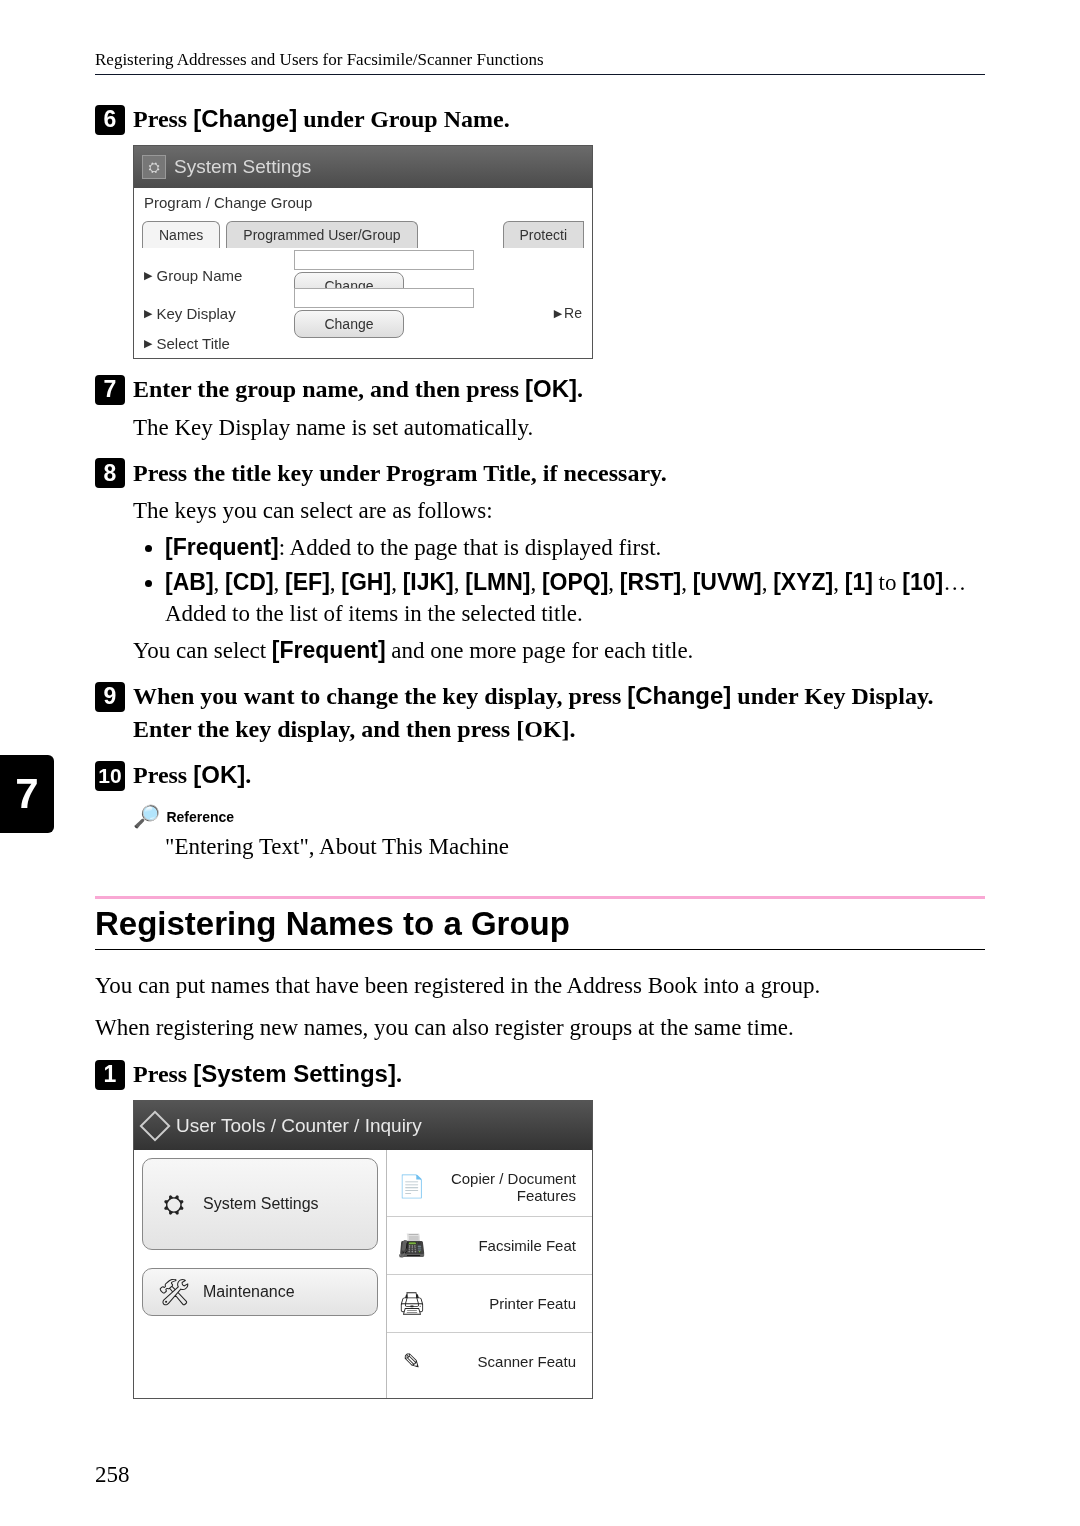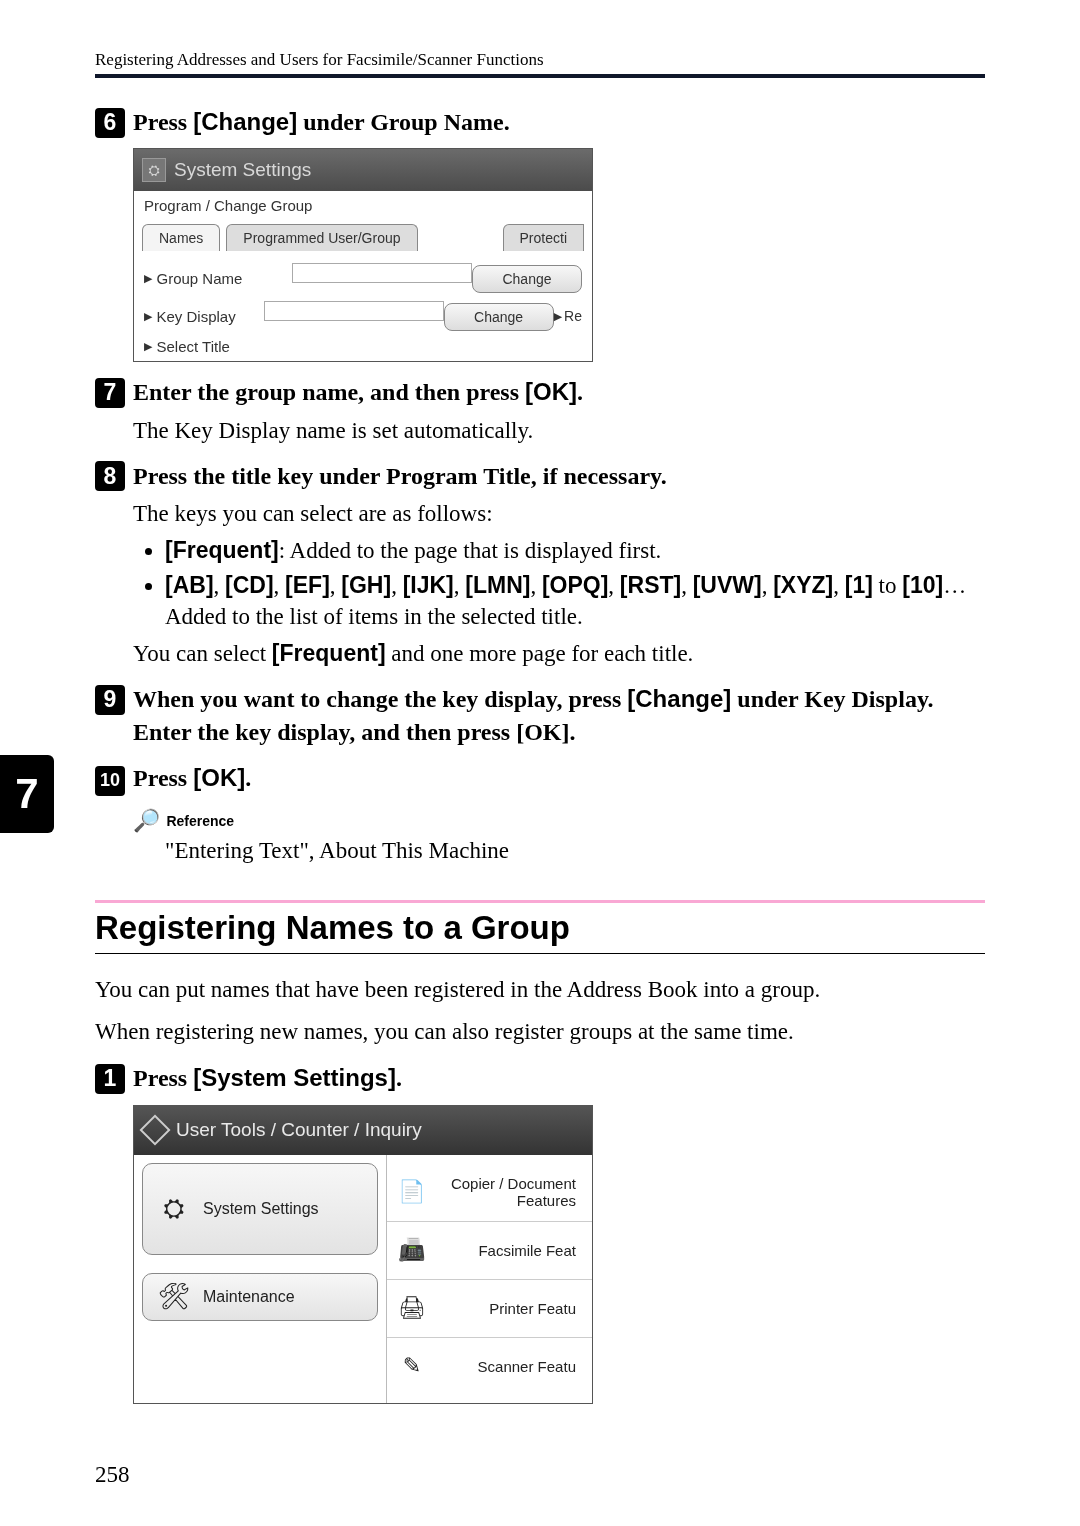--- a/index.html
+++ b/index.html
@@ -7,21 +7,21 @@
     font-family: Georgia, 'Times New Roman', serif;
     background: #fff;
     color: #000;
     width: 1080px;
     height: 1526px;
     position: relative;
     padding: 50px 95px 40px 95px;
   }
   .running-header {
     font-size: 17px;
-    border-bottom: 4px solid #0f172a;
+    border-bottom: 1px solid #0f172a;
     padding-bottom: 4px;
     margin-bottom: 28px;
   }
   .step-row {
     display: flex;
     align-items: baseline;
     gap: 8px;
     margin-top: 14px;
     margin-bottom: 6px;
   }
@@ -108,21 +108,21 @@
     color:#333;
   }
   .tab.active { background: #f4f4f4; }
   .tab.right { margin-left: auto; border-radius:0; }
   .shot-form {
     padding: 8px 10px 4px 10px;
   }
   .form-row { display:flex; align-items:center; height:38px; font-size:15px; color:#333;}
   .form-row .lbl { width:150px; display:flex; align-items:center; gap:4px;}
   .form-row .tri { color:#333; font-size:11px;}
-  .form-row .field { flex:1; display:flex; align-items:flex-start; }
+  .form-row .field { flex:1; display:flex; flex-direction:column; align-items:flex-start; }
   .form-row .box { width:180px; height:20px; background:#fff; border:1px solid #aaa;}
   .btn-change {
     margin-top:2px;
     width:110px; height:28px;
     border:1px solid #888; border-radius:8px;
     background: linear-gradient(#f7f7f7,#ddd);
     font-size:14px; color:#333;
     display:flex; align-items:center; justify-content:center;
   }
   .form-row .extra { margin-left:auto; font-size:14px; color:#333; display:flex; align-items:center; gap:2px;}
@@ -284,21 +284,21 @@
 </div>
 
 <div class="step-row">
   <span class="step-icon">9</span>
   <span class="step-text">
     <span>When you want to change the key display, press </span><span class="sans-bold">[Change]</span><span> under Key Display. Enter the key display, and then press [OK].</span>
   </span>
 </div>
 
 <div class="step-row">
-  <span class="step-icon" style="font-size:18px;">10</span>
+  <span class="step-icon" style="font-size:21px;">10</span>
   <span class="step-text">
     <span>Press </span><span class="sans-bold">[OK]</span><span>.</span>
   </span>
 </div>
 
 <div class="ref-row">
   <span class="ref-icon">🔎</span>
   <span class="ref-label">Reference</span>
 </div>
 <div class="ref-text">"Entering Text", About This Machine</div>

